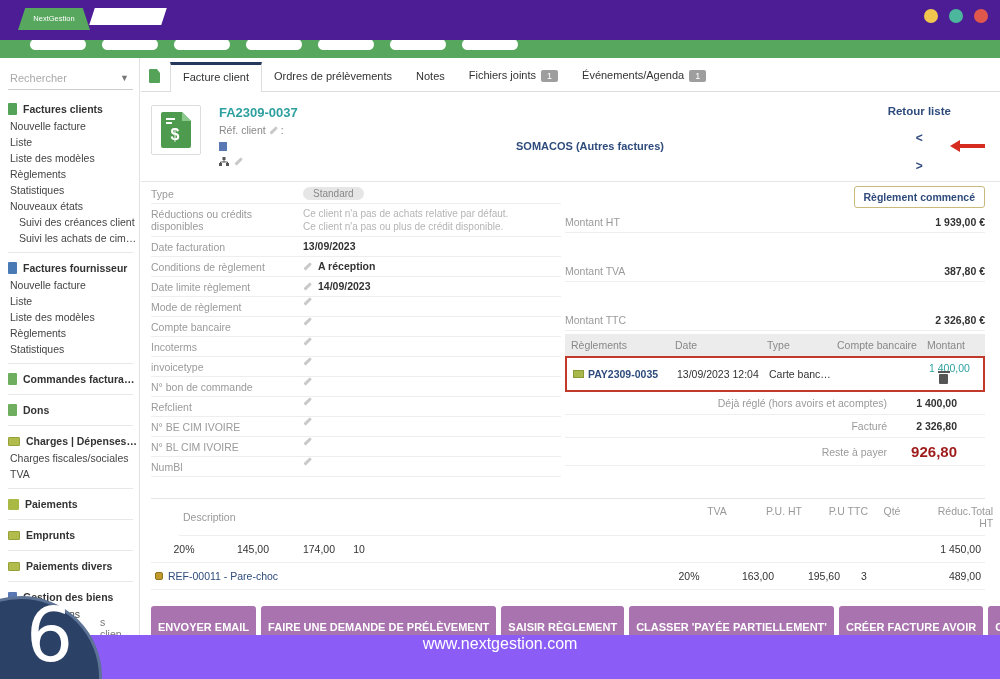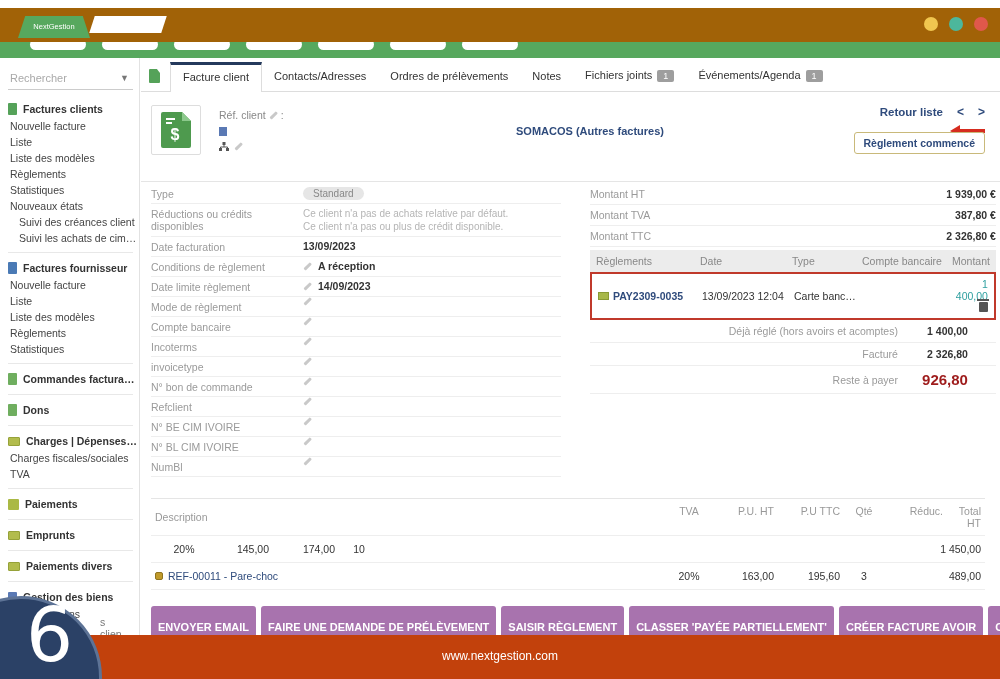--- a/index.html
+++ b/index.html
@@ -1,20 +1,20 @@
 <!DOCTYPE html>
 <html><head>
 <meta charset="utf-8">
 <style>
   * { margin:0; padding:0; box-sizing:border-box; }
   html,body { width:1000px; height:679px; }
   body { position:relative; font-family:"Liberation Sans", sans-serif; background:#fff; overflow:hidden; color:#333; }
 
   
-  .topbar { position:absolute; top:8px; left:0; width:1000px; height:34px; background:#a16207; z-index:5; }
+  .topbar { position:absolute; top:0; left:0; width:1000px; height:40px; background:#4c1d95; z-index:5; }
   .brand-tab { position:absolute; left:18px; top:8px; width:72px; height:22px; background:#57a85e;
     clip-path:polygon(10% 0,90% 0,100% 100%,0% 100%); color:#fff; font-size:7.5px; text-align:center; line-height:22px; }
   .redacted-tab { position:absolute; left:92px; top:8px; width:72px; height:17px; background:#fff; transform:skewX(-18deg); }
   .dots { position:absolute; right:12px; top:9px; display:flex; gap:11px; }
   .dot { width:14px; height:14px; border-radius:50%; }
   .dot.y{background:#f0c64f} .dot.t{background:#4cb79c} .dot.r{background:#e0584b}
 
   
   .navgreen { position:absolute; top:30px; left:0; width:1000px; height:28px; background:#57a85e; z-index:4; }
   .pills { display:flex; gap:16px; padding:9px 0 0 30px; }
@@ -55,76 +55,76 @@
   .ref-line { font-size:10.5px; color:#888; margin-top:4px; display:flex; align-items:center; gap:3px; }
   .client-line { display:flex; align-items:center; margin-top:4px; font-size:11px;justify-content:space-between; }
   .client-link { color:#2f4b7c; font-weight:bold; cursor:pointer; margin-left:4px; }
   .bicon { display:inline-block; width:8px; height:9px; background:#5a79b4; }
   .red-arrow { position:relative; display:inline-block; width:26px; height:4px; background:#d62c1f; margin-left:10px; }
   .red-arrow::before { content:""; position:absolute; left:-9px; top:-4px; border:6px solid transparent; border-right:10px solid #d62c1f; border-left:0; }
   .mini-icons { margin-top:5px; display:flex; align-items:center; gap:5px; }
   .hier-icon { width:10px; height:9px; }
   .pencil { display:inline-block; width:9px; height:2.5px; background:#c9c9c9; border-radius:1px; transform:rotate(-45deg); cursor:pointer; }
   .ihead-right { position:absolute; right:15px; top:13px; text-align:right; }
-  .back-row { display:flex; align-items:center; gap:14px; justify-content:flex-end; }
+  .back-row { display:flex; align-items:center; gap:14px; justify-content:flex-end;flex-direction:column; }
   .back-link { color:#2f4b7c; font-size:11.5px; font-weight:bold; cursor:pointer; }
   .chev { color:#2f4b7c; font-size:12px; font-weight:bold; cursor:pointer; }
   .status-badge { display:inline-block; margin-top:13px; border:1px solid #c9b97a; border-radius:3px; padding:4px 9px; font-size:10.5px; font-weight:bold; color:#2f4b7c; background:#fff; }
 
   
-  .columns { display:flex; gap:29px; padding:2px 15px 0 10px; height:302px; }
+  .columns { display:flex; gap:4px; padding:2px 15px 0 10px; height:302px; }
   .col-left { flex:0 0 410px; }
   .col-right { flex:1; }
   .field-row { display:flex; align-items:flex-start; border-bottom:1px solid #eee; padding:3px 0; min-height:17px; font-size:10.5px; }
   .flabel { flex:0 0 152px; color:#9a9a9a; padding-top:1px; }
   .fval-area { flex:1; display:flex; align-items:center; gap:6px; }
   .fval { font-weight:bold; color:#333; }
   .badge-std { background:#e6e6e6; color:#888; border-radius:9px; padding:1px 10px; font-size:10px; }
   .muted-lines div { color:#b5b5b5; font-size:10px; line-height:13px; }
 
-  .amt-row { display:flex; border-bottom:1px solid #eee; padding:4px 0; font-size:10.5px; }
+  .amt-row { display:flex; border-bottom:1px solid #eee; padding:4px 0; font-size:10.5px;margin-top:28px; }
   .amt-label { flex:1; color:#9a9a9a; }
   .amt-val { font-weight:bold; color:#333; }
 
   .paytable { margin-top:3px; font-size:10.5px; }
   .pay-head { display:flex; background:#ececec; color:#888; padding:5px 6px; }
-  .pc1{flex:0 0 104px} .pc2{flex:0 0 92px} .pc3{flex:0 0 70px} .pc4{flex:0 0 90px} .pc5{flex:1; text-align:right;}
+  .pc1{flex:0 0 104px} .pc2{flex:0 0 92px} .pc3{flex:0 0 70px} .pc4{flex:0 0 90px} .pc5{flex:1; }
   .pay-row { display:flex; align-items:center; border:2px solid #c0392b; padding:4px 6px; background:#fff; }
   .pay-id { color:#2f4b7c; font-weight:bold; cursor:pointer; display:flex; align-items:center; gap:4px; }
   .payicon { width:11px; height:8px; background:#a8b84a; border:1px solid #8a9a35; display:inline-block; }
   .pay-amt { color:#2fa0a0; cursor:pointer; }
   .trash { position:relative; display:inline-block; width:9px; height:10px; background:#555; border-radius:1px; margin-left:10px; cursor:pointer; }
   .trash::before { content:""; position:absolute; top:-3px; left:-1.5px; width:12px; height:2px; background:#555; }
   .pay-total { display:flex; align-items:center; justify-content:flex-end; border-bottom:1px solid #eee; padding:5px 0; font-size:10.5px; }
   .pt-label { color:#9a9a9a; margin-right:18px; }
   .pt-val { font-weight:bold; color:#333; width:80px; text-align:right; padding-right:28px; }
   .pay-total.grand .pt-val { color:#9e1b1b; font-size:15px; }
 
   
   .lines { margin:14px 15px 0 10px; border-top:1px solid #e5e5e5; font-size:10.5px; }
-  .ln-head { display:flex; color:#999; padding:6px 4px; border-bottom:1px solid #eee; }
+  .ln-head { display:flex; color:#999; padding:6px 4px; border-bottom:1px solid #eee;margin-left:28px; }
   .ln-row { display:flex; padding:7px 4px; border-bottom:1px solid #eee; align-items:center; }
   .lc-desc{flex:0 0 505px; display:flex; align-items:center; gap:5px;}
   .lc-tva{flex:0 0 58px; text-align:center;}
   .lc-puht{flex:0 0 56px; text-align:right;}
   .lc-puttc{flex:0 0 66px; text-align:right;}
   .lc-qte{flex:0 0 48px; text-align:center;}
   .lc-red{flex:0 0 55px; text-align:right;}
   .lc-tot{flex:1; text-align:right;}
   .prod-link { color:#2f4b7c; cursor:pointer; }
   .prodicon { width:8px; height:8px; background:#c09a2a; border:1px solid #8f7420; border-radius:2px; display:inline-block; }
 
   
   .actions { display:flex; gap:5px; margin:16px 0 0 10px; }
   .btn { font-family:"Liberation Sans",sans-serif; font-size:11px; font-weight:bold; padding:14px 7px; border-radius:3px; border:none; cursor:pointer; white-space:nowrap; }
   .btn.purple { background:#a873ae; color:#fff; }
   .btn.outline { background:#fff; border:1px solid #ccc; color:#999; }
 
   
-  .footer { position:absolute; left:0; bottom:0; width:1000px; height:44px; background:#c2410c; text-align:center; color:#fff; font-size:12px; padding-top:14px; z-index:10; }
+  .footer { position:absolute; left:0; bottom:0; width:1000px; height:44px; background:#8b5cf6; text-align:center; color:#fff; font-size:16px; z-index:10; }
 
   
   .step-circle { position:absolute; left:-60px; top:596px; width:162px; height:162px; border-radius:50%; background:#2b4166; border:3px solid #5d7396; z-index:20; }
   .step-num { position:absolute; left:26px; top:592px; z-index:21; color:#fff; font-size:74px; font-family:"DejaVu Sans",sans-serif; }
 </style>
 </head>
 <body>
 
 <div class="topbar">
   <div class="brand-tab">
@@ -220,39 +220,39 @@
     </div>
   <span class="partial-item">s clien…</span>
 </div>
 
 <div class="content">
 
   <div class="tabbar">
     <span class="tab-file-icon"></span>
     <div id="tabs" style="display:flex;align-items:flex-end;">
         <div class="tab active"><span>Facture client</span></div>
-        <div class="tab"><span>Contacts/Adresses</span></div>
         <div class="tab"><span>Ordres de prélèvements</span></div>
         <div class="tab"><span>Notes</span></div>
         <div class="tab"><span>Fichiers joints</span><span class="badge">1</span></div>
         <div class="tab"><span>Événements/Agenda</span><span class="badge">1</span></div>
       </div>
   </div>
 
   <div class="ihead">
     <div class="icon-box">
       <svg width="30" height="36" viewBox="0 0 30 36">
         <path d="M2 0 h19 l9 9 v25 a2 2 0 0 1 -2 2 h-26 a2 2 0 0 1 -2 -2 v-32 a2 2 0 0 1 2 -2 z" fill="#4e9a4e"></path>
         <path d="M21 0 l9 9 h-9 z" fill="#8cc98c"></path>
         <rect x="5" y="6" width="9" height="2" fill="#fff"></rect>
         <rect x="5" y="10" width="6" height="2" fill="#fff"></rect>
         <text x="14" y="28" font-size="16" font-weight="bold" fill="#fff" text-anchor="middle" font-family="Liberation Sans, sans-serif">$</text>
       </svg>
     </div>
     <div class="iinfo">
+      <div class="inv-num">FA2309-0037</div>
       <div class="ref-line">
         <span>Réf. client</span>
         <span class="pencil"></span>
         <span>:</span>
       </div>
       <div class="client-line">
         <span class="bicon"></span>
         <span class="client-link">SOMACOS (Autres factures)</span>
         <span class="red-arrow"></span>
       </div>

